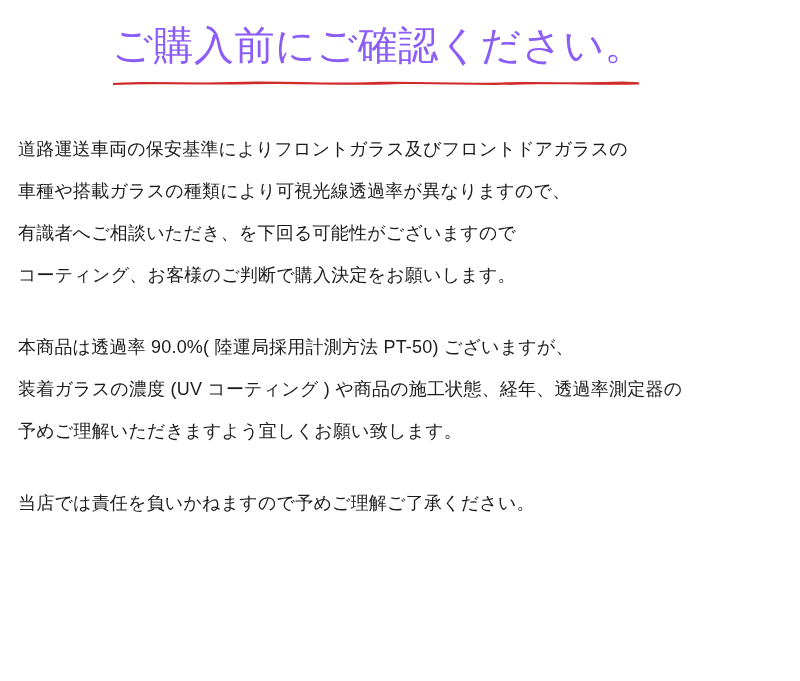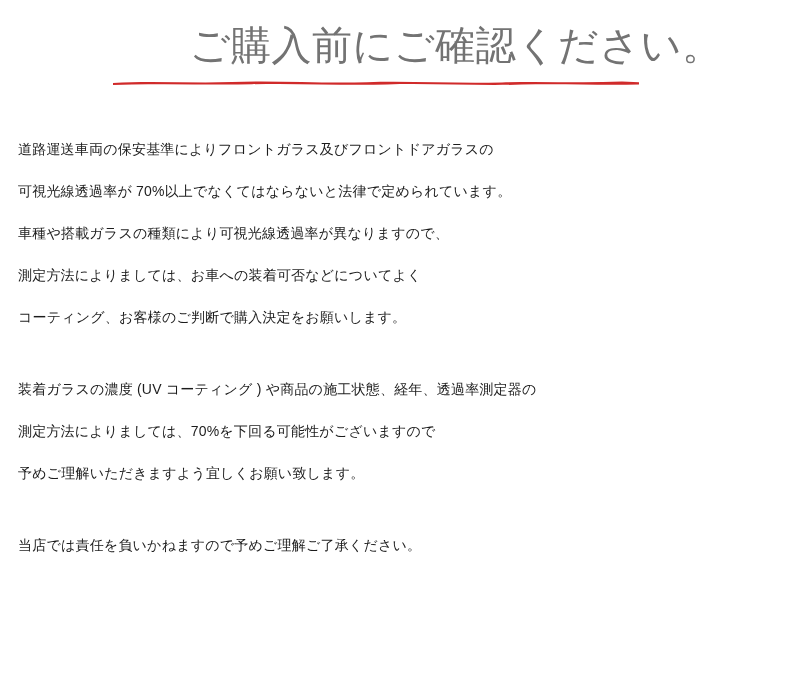--- a/index.html
+++ b/index.html
@@ -25,43 +25,42 @@
     position: relative;
     margin: 22px 0 0 0;
     padding: 0 0 0 112px;
     height: 72px;
   }
   .heading {
     font-size: 40px;
     line-height: 1.15;
     font-weight: 400;
     letter-spacing: 0.5px;
-    color: #737373;
+    color: #8b5cf6;
     white-space: nowrap;
-    text-align: center;
   }
   .heading-underline {
     position: absolute;
     left: 112px;
     top: 56px;
     width: 528px;
     height: 8px;
     overflow: hidden;
   }
   .heading-underline svg {
     display: block;
   }
   .body-block {
     padding: 0 24px 0 18px;
   }
   .para {
     margin: 0;
   }
   .line {
-    font-size: 14px;
+    font-size: 18px;
     line-height: 42px;
     color: #1c1c1c;
     letter-spacing: 0.2px;
     white-space: nowrap;
   }
   .gap-1 { height: 30px; }
   .gap-2 { height: 30px; }
   .block-1 { margin-top: 34px; }
 </style>
 </head>
@@ -75,31 +74,30 @@
       <svg width="528" height="8" viewBox="0 0 528 8" xmlns="http://www.w3.org/2000/svg">
         <path d="M1,5 C40,2.5 80,5.5 120,4 C165,2.3 210,5.6 255,4.2 C300,2.8 345,5.8 390,4.4 C430,3.2 470,5.2 510,3.6 L527,4.2 L527,6.4 C490,7.6 450,5.4 410,6.6 C365,7.9 320,5.2 275,6.4 C230,7.6 185,5 140,6.2 C100,7.2 60,5.4 20,6.6 L1,7 Z" fill="#d02a2a"></path>
       </svg>
     </div>
   </div>
 
   <div class="body-block">
 
     <div class="para block-1">
       <div class="line">道路運送車両の保安基準によりフロントガラス及びフロントドアガラスの</div>
-      <div class="line">可視光線透過率が 70%以上でなくてはならないと法律で定められています。</div>
       <div class="line">車種や搭載ガラスの種類により可視光線透過率が異なりますので、</div>
-      <div class="line">測定方法によりましては、お車への装着可否などについてよく</div>
+      <div class="line">有識者へご相談いただき、を下回る可能性がございますので</div>
       <div class="line">コーティング、お客様のご判断で購入決定をお願いします。</div>
     </div>
 
     <div class="gap-1"></div>
 
     <div class="para">
+      <div class="line">本商品は透過率 90.0%( 陸運局採用計測方法 PT-50) ございますが、</div>
       <div class="line">装着ガラスの濃度 (UV コーティング ) や商品の施工状態、経年、透過率測定器の</div>
-      <div class="line">測定方法によりましては、70%を下回る可能性がございますので</div>
       <div class="line">予めご理解いただきますよう宜しくお願い致します。</div>
     </div>
 
     <div class="gap-2"></div>
 
     <div class="para">
       <div class="line">当店では責任を負いかねますので予めご理解ご了承ください。</div>
     </div>
 
   </div>

